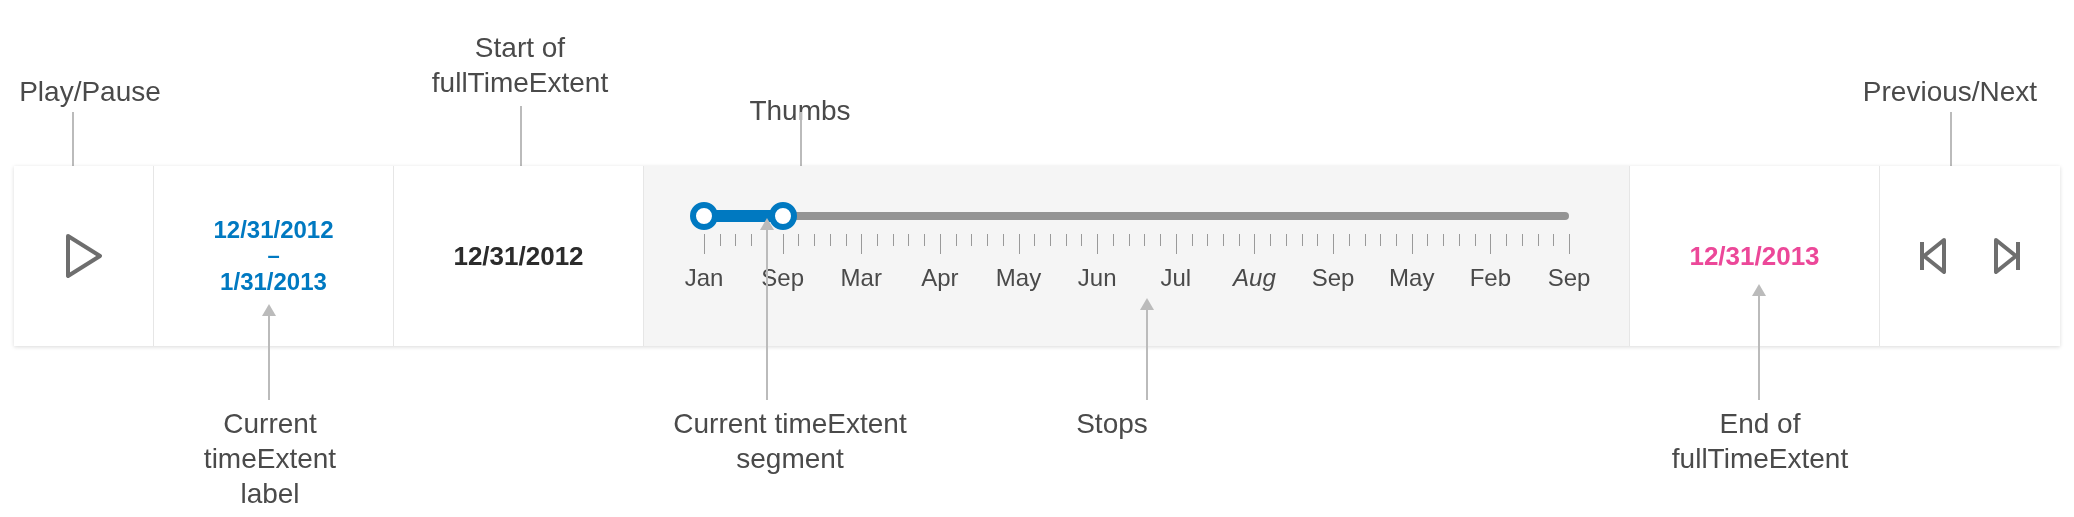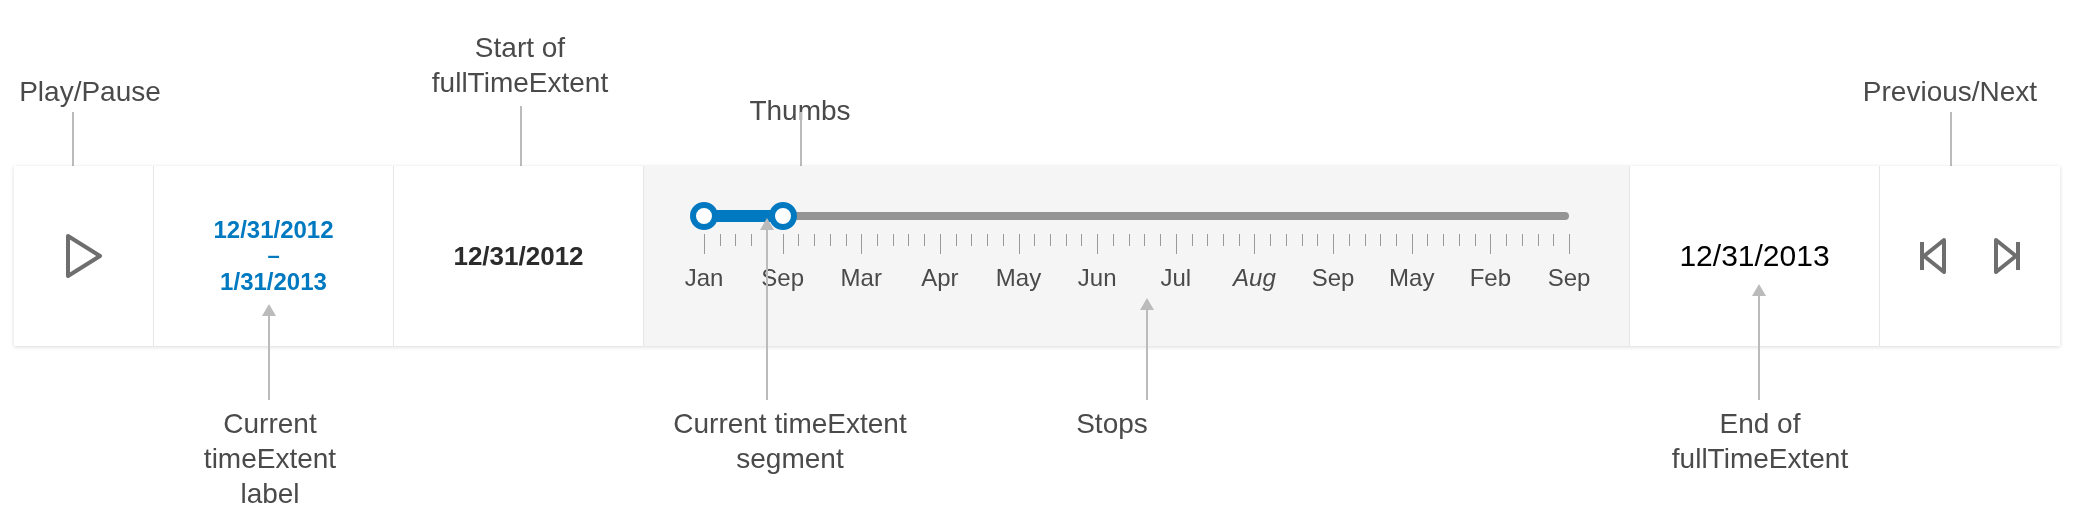--- a/index.html
+++ b/index.html
@@ -55,21 +55,21 @@
     justify-content: center;
     flex-direction: column;
     padding: 0 18px;
   }
   .cell:last-child { border-right: none; }
 
   .play-cell   { width: 140px; }
   .extent-cell { width: 240px; }
   .start-cell  { width: 250px; font-weight: 700; font-size: 26px; color: #2b2b2b; }
   .track-cell  { flex: 1; background: #f5f5f5; position: relative; }
-  .end-cell    { width: 250px; font-weight: 400; font-size: 30px; color: #000000; }
+  .end-cell    { width: 250px; font-weight: 700; font-size: 26px; color: #ec4899; }
   .nav-cell    { width: 180px; flex-direction: row; gap: 44px; }
 
   .extent-cell .cur-start,
   .extent-cell .cur-end {
     color: #0079c1;
     font-weight: 700;
     font-size: 24px;
   }
   .extent-cell .dash {
     color: #0079c1;

